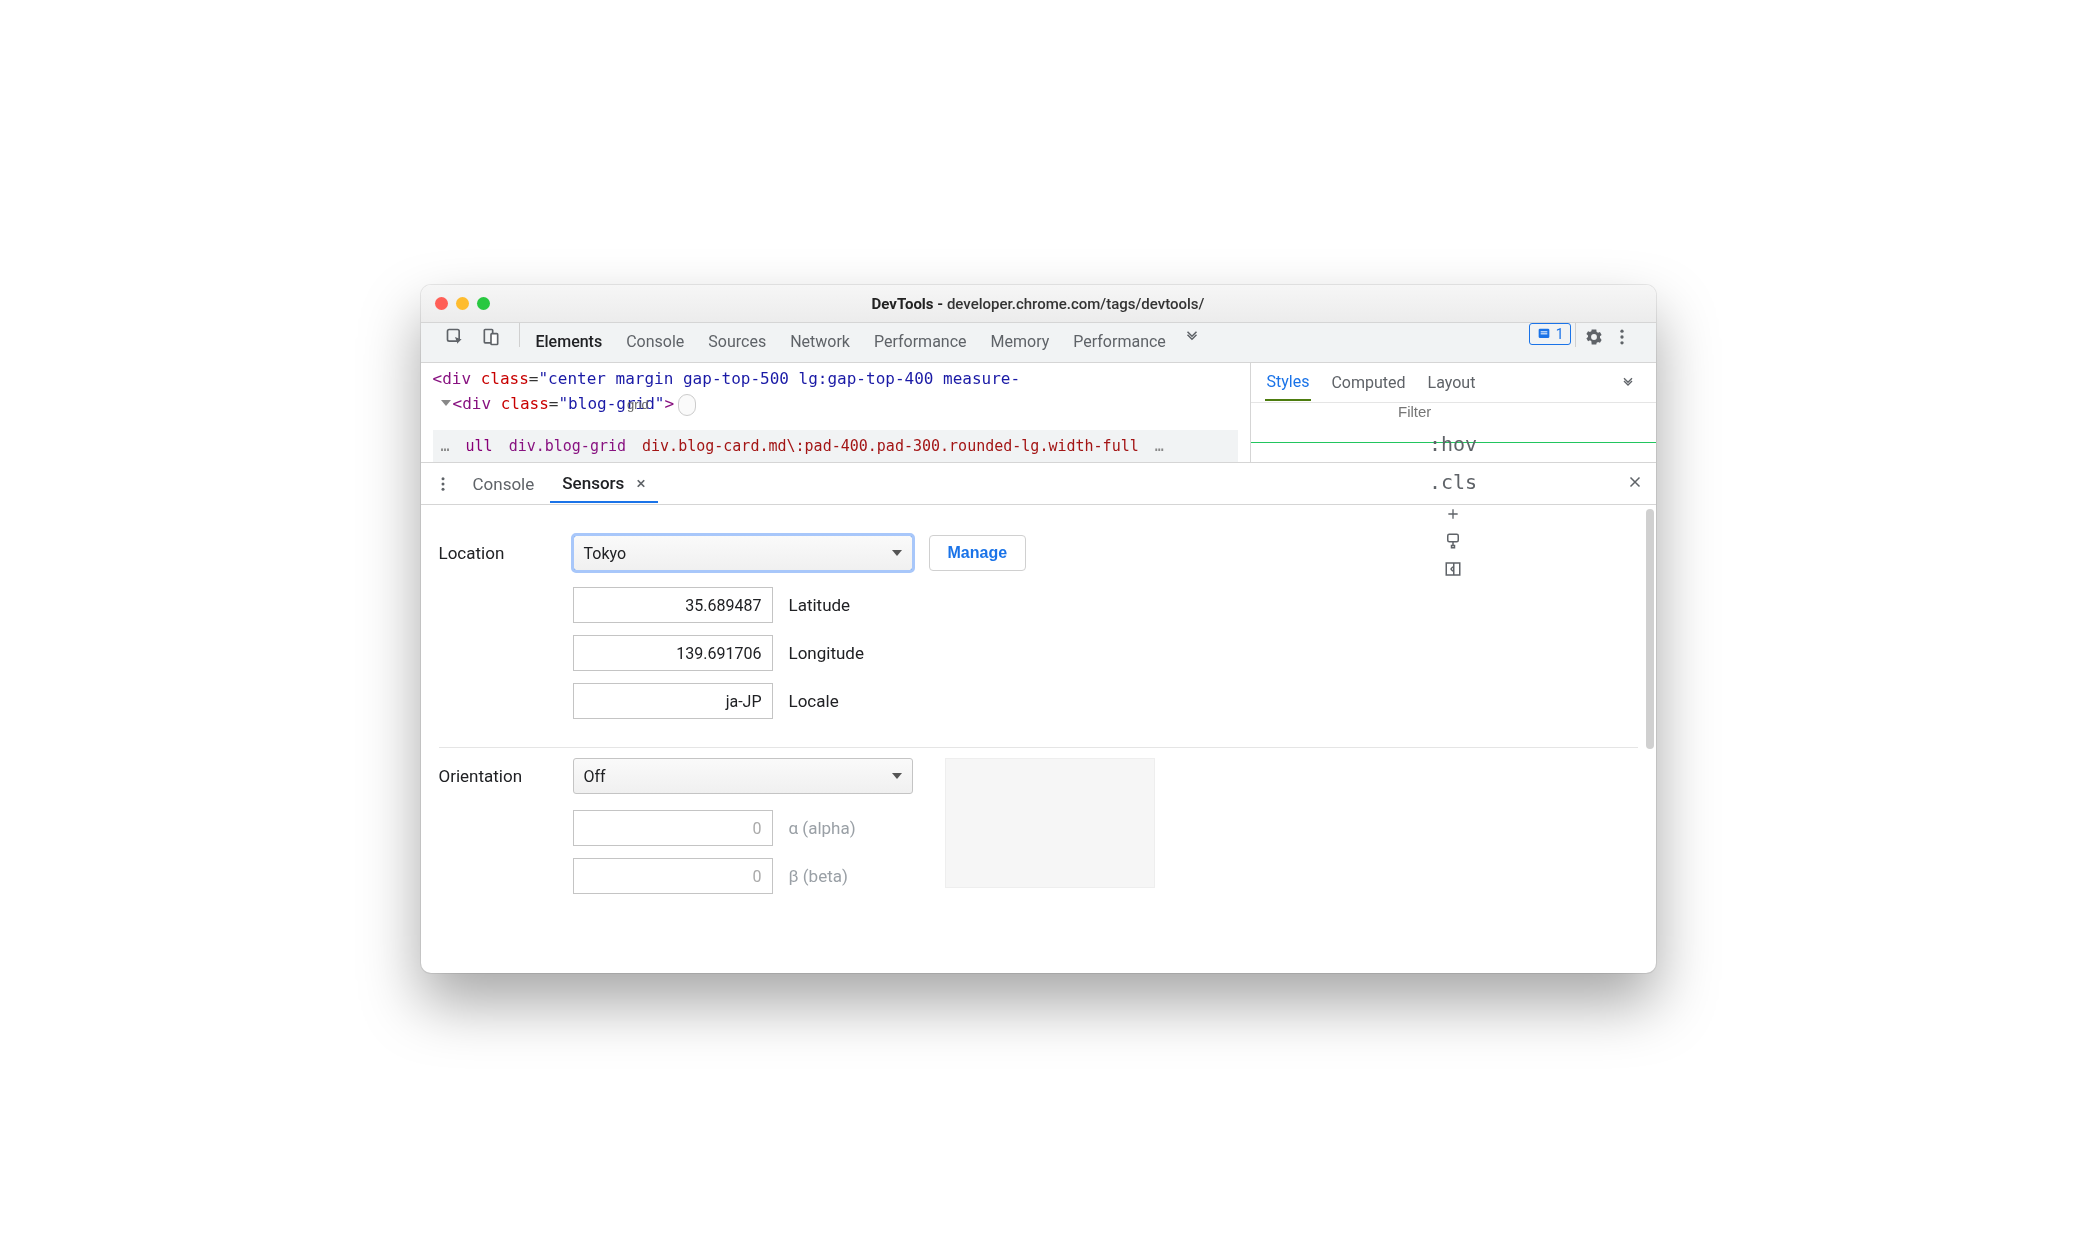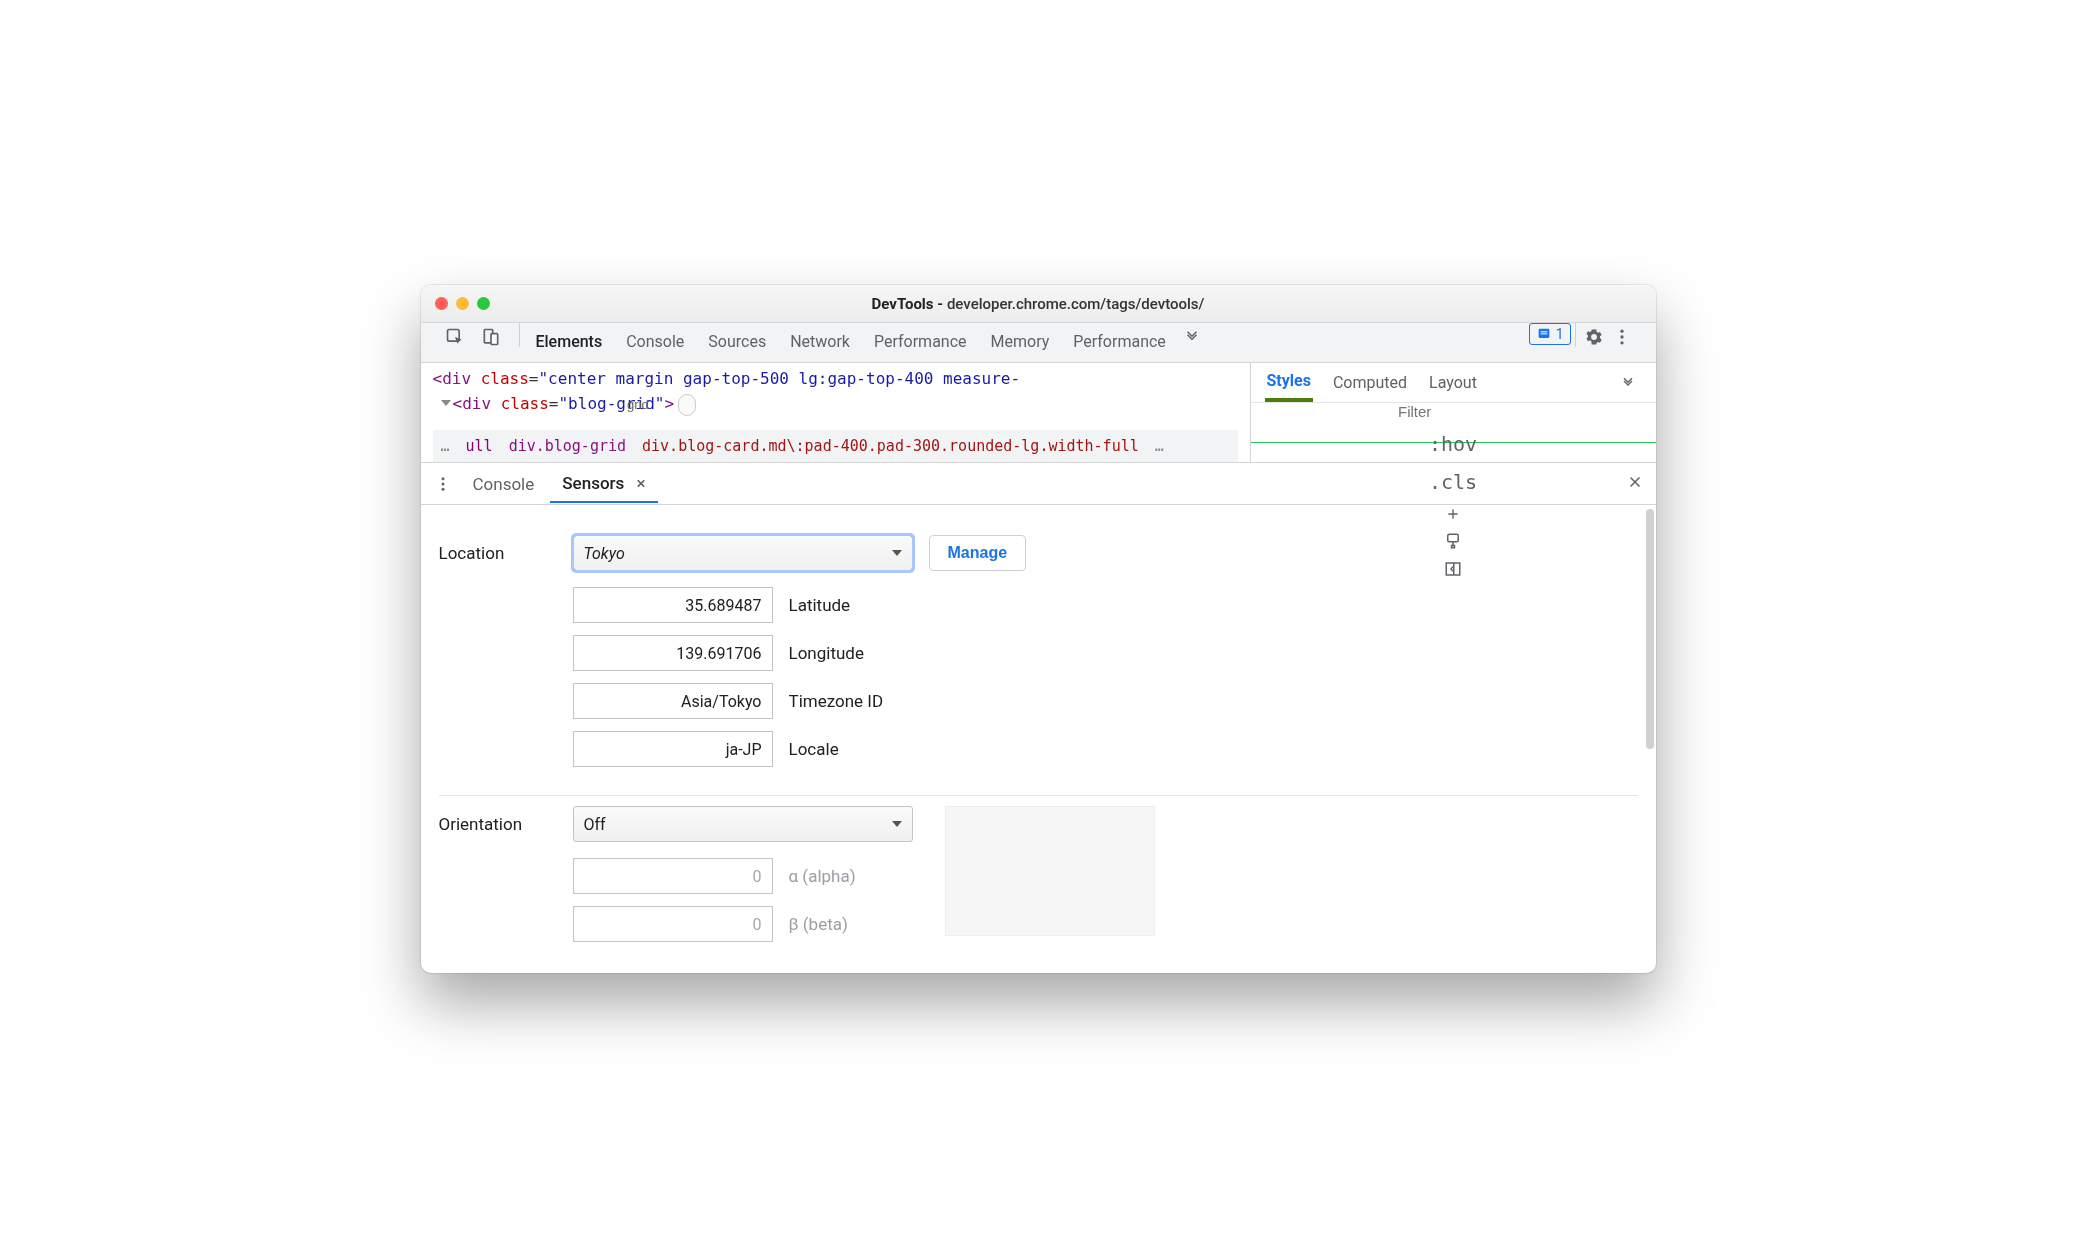--- a/index.html
+++ b/index.html
@@ -22,37 +22,37 @@
 .thin-blue-icon{ width:16px; height:16px;}
 .split{ display:flex; flex:0 0 auto; height:100px; border-bottom:1px solid #d5d5d5;}
 .elements-pane{ flex:1; overflow:hidden; border-right:1px solid #d5d5d5; font-family: Menlo, Consolas, monospace; font-size:16px; color:#333; padding:0 12px; display:flex; flex-direction:column; }
 .code-area{ flex:1; padding:4px 0 2px 70px; line-height:1.55; white-space:nowrap; overflow:hidden;}
 .breadcrumb{ height:32px; background:#f1f3f4; display:flex; align-items:center; gap:16px; padding:0 8px; font-size:15px; font-family: Menlo, Consolas, monospace;}
 .bc-item{color:#9c27b0;}
 .bc-ellipsis{color:#888;}
 .styles-pane{ width:405px; display:flex; flex-direction:column;}
 .styles-tabs{ height:40px; display:flex; align-items:center; gap:18px; padding:0 14px; font-size:16px; color:#5f6368; border-bottom:1px solid #e5e5e5;}
 .styles-tabs .st-tab{ padding:8px 2px;}
-.styles-tabs .st-tab.active{ color:#1a73e8; border-bottom:4px solid #4d7c0f; font-weight:700;}
+.styles-tabs .st-tab.active{ color:#1a73e8; border-bottom:2px solid #4d7c0f; font-weight:400;}
 .styles-filter{ display:flex; align-items:center; height:40px; padding:0 20px; gap:10px; font-size:15px; color:#5f6368; border-bottom:1px solid #22c55e;flex-direction:column;}
 .styles-filter input{ width:110px; border:none; font-size:15px; color:#5f6368; outline:none; background:transparent;}
 .filter-btn{ font-family:Menlo,Consolas,monospace; font-size:20px; color:#5f6368; padding:2px 4px; cursor:pointer;}
 .drawer{ flex:1; display:flex; flex-direction:column; overflow:hidden;}
 .drawer-tabs{ height:42px; border-bottom:1px solid #d5d5d5; display:flex; align-items:center; padding:0 8px; gap:4px; font-size:17px; color:#5f6368; position:relative;}
 .drawer-tab{ padding:8px 12px; cursor:pointer;}
 .drawer-tab.active{ color:#202124; border-bottom:2px solid #1a73e8; font-weight:500;}
 .drawer-close{ position:absolute; right:12px; top:10px; color:#5f6368; cursor:pointer;}
 .drawer-close svg{width:18px;height:18px;}
 .drawer-body{ flex:1; overflow-y:auto; padding:20px 18px; position:relative;}
 .section{ padding:10px 0 28px 0; border-bottom:1px solid #e5e5e5;}
 .section:last-child{border-bottom:none;}
 .row{ display:flex; align-items:center; gap:16px; margin-bottom:16px;}
 .label{ width:118px; font-size:17px; color:#202124;}
 .select-box{ width:340px; height:36px; border:1px solid #c4c4c4; background:linear-gradient(#fafafa,#f0f0f0); border-radius:3px; display:flex; align-items:center; justify-content:space-between; padding:0 10px; font-size:16px; color:#202124; cursor:pointer;}
-.select-box.focus{ outline:3px solid #a8c7fa; outline-offset:-1px; border-color:#1a73e8;font-style:italic;}
+.select-box.focus{ outline:3px solid #a8c7fa; outline-offset:-1px; border-color:#1a73e8;}
 .manage-btn{ height:36px; padding:0 18px; border:1px solid #d0d0d0; border-radius:4px; background:#fff; color:#1a73e8; font-size:16px; font-weight:600; cursor:pointer;}
 .fields{ margin-left:134px; display:flex; flex-direction:column; gap:12px;}
 .field-row{ display:flex; align-items:center; gap:16px;}
 .field-input{ width:200px; height:36px; border:1px solid #c4c4c4; background:#fff; text-align:right; padding:0 10px; font-size:16px; color:#202124; font-family:inherit;}
 .field-input:disabled{ color:#aaa; background:#fff;}
 .field-label{ font-size:17px; color:#202124;}
 .field-label.dim{ color:#9aa0a6;}
 .orientation-preview{ width:210px; height:130px; background:#f6f6f6; border:1px solid #eee; margin-left:16px;}
 .tri{ width:0;height:0; border-left:5px solid transparent; border-right:5px solid transparent; border-top:6px solid #555; } .code-blue{color:#1a1aa6;} .code-red{color:#c80000;} .code-purple{color:#881280;}
 .grid-pill{ display:inline-block; border:1px solid #ccc; border-radius:10px; padding:0 8px; font-size:13px; color:#666; background:#fafafa; margin-left:4px; font-family:-apple-system,sans-serif;}
@@ -222,24 +222,20 @@
         <div class="fields">
           <div class="field-row">
             <input class="field-input" value="35.689487" style="">
             <div class="field-label">Latitude</div>
           </div>
           <div class="field-row">
             <input class="field-input" value="139.691706" style="">
             <div class="field-label">Longitude</div>
           </div>
           <div class="field-row">
-            <input class="field-input" value="Asia/Tokyo" style="">
-            <div class="field-label">Timezone ID</div>
-          </div>
-          <div class="field-row">
             <input class="field-input" value="ja-JP" style="">
             <div class="field-label">Locale</div>
           </div>
         </div>
       </div>
 
       <div class="section" style="display:flex;align-items:flex-start;gap:16px;">
         <div style="flex:0 0 auto;">
           <div class="row" style="margin-bottom:16px;">
             <div class="label">Orientation</div>

